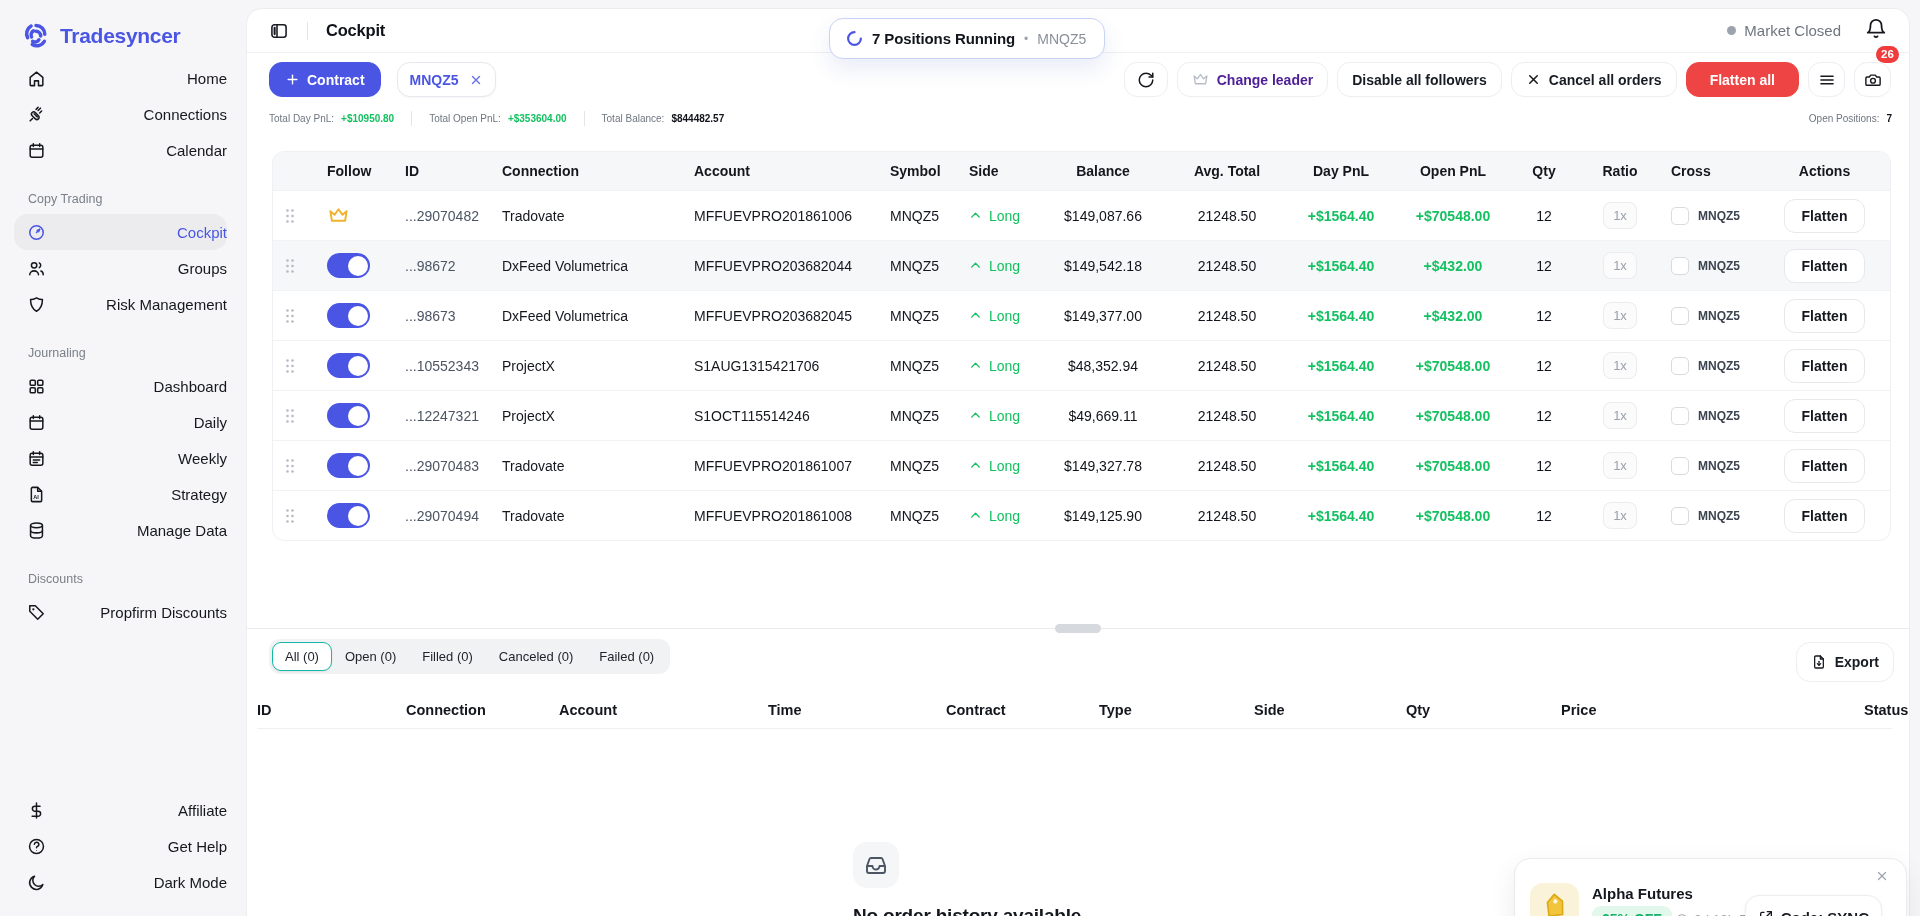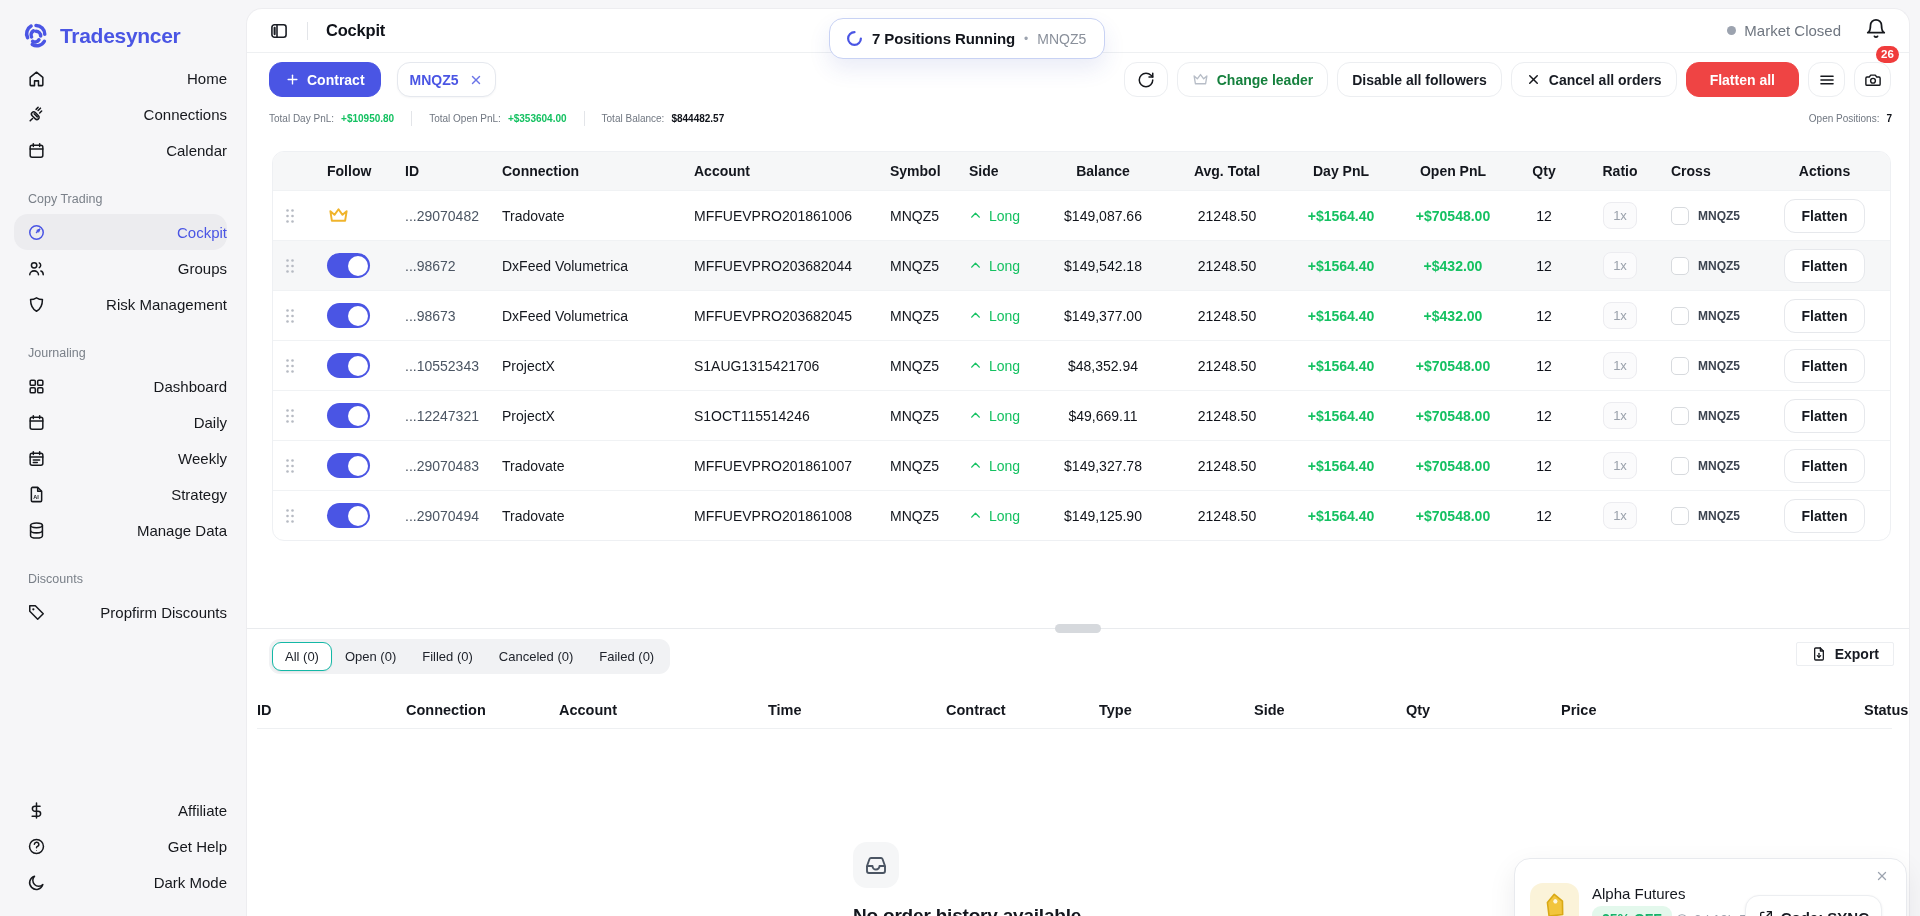--- a/index.html
+++ b/index.html
@@ -43,21 +43,21 @@
 
   
   .toolbar { position:absolute; left:22px; right:18px; top:53px; height:35px; display:flex; align-items:center; }
   .btn { display:inline-flex; align-items:center; justify-content:center; gap:8px; height:35px; border-radius:13px; background:#fff; border:1px solid #eceef1; font-size:14px; font-weight:600; color:#171b23; cursor:pointer; padding:0 14px; font-family:inherit; }
   .btn-primary { background:#4a55e4; border-color:#4a55e4; color:#fff; padding:0 15px; gap:7px; }
   .chip { display:inline-flex; align-items:center; gap:10px; height:35px; border:1px solid #e5e8ee; border-radius:13px; padding:0 12px; margin-left:16px; color:#4a55e4; font-weight:700; font-size:14px; background:#fff; box-shadow:0 1px 2px rgba(16,24,40,.04); cursor:pointer; }
   .chip .ic { color:#6b74e8; }
   .toolbar-right { margin-left:auto; display:flex; align-items:center; gap:9px; }
   .btn-icon { width:44px; padding:0; }
   .btn-icon-sm { width:37px; padding:0; }
-  .btn-disabled { color:#15803d; }
+  .btn-disabled { color:#4c1d95; }
   .btn-disabled .ic { color:#b7bdc7; }
   .btn-danger { background:#ef4444; border-color:#ef4444; color:#fff; padding:0 23px; }
 
   
   .stats { position:absolute; left:22px; right:17px; top:102px; display:flex; align-items:center; font-size:10px; color:#6f7680; }
   .stats .grp { display:flex; align-items:center; gap:7px; }
   .stats .vdiv { width:1px; height:15px; background:#e3e5e9; margin:0 17px; }
   .v-green { color:#14c161; font-weight:600; }
   .v-dark { color:#0f1219; font-weight:700; }
   .stats-right { margin-left:auto; display:flex; gap:7px; align-items:center; }
@@ -87,36 +87,36 @@
   .crown-lead { color:#f0b42c; }
 
   
   .split { position:absolute; left:0; right:0; top:619px; height:1px; background:#e9ebee; }
   .split-handle { position:absolute; left:calc(50% - 23px); top:615px; width:46px; height:9px; border-radius:5px; background:#d6d9dd; cursor:row-resize; }
 
   
   .tabsbar { position:absolute; left:22px; top:630px; display:flex; background:#f1f2f4; border-radius:11px; padding:3px; }
   .tab { padding:7px 13px; font-size:13px; color:#20242c; border-radius:9px; cursor:pointer; white-space:nowrap; }
   .tab.active { background:#fff; border:1px solid #14b8a6; box-shadow:0 1px 2px rgba(16,24,40,.07); padding:6px 12px; }
-  .export-btn { position:absolute; right:15px; top:633px; height:24px; border-radius:2px; }
+  .export-btn { position:absolute; right:15px; top:633px; height:40px; border-radius:14px; }
 
   
   .ohead { position:absolute; left:10px; right:17px; top:682px; height:38px; display:grid; grid-template-columns:149px 153px 209px 178px 153px 155px 152px 155px 286px 1fr; align-items:center; font-size:14.5px; font-weight:600; color:#14171e; border-bottom:1px solid #eef0f2; }
   .ohead .last { text-align:left;margin-left:17px; }
 
   
   .empty { position:absolute; left:606px; top:833px; display:flex; flex-direction:column; }
   .empty-tile { width:46px; height:46px; border-radius:14px; background:#f5f6f7; display:flex; align-items:center; justify-content:center; color:#4b5563; }
   .empty-text { margin-top:17px; font-size:19px; font-weight:700; color:#14171e; letter-spacing:-0.2px; }
 
   
   .promo { position:absolute; left:1267px; top:849px; width:393px; height:110px; background:#fff; border:1px solid #e8eaee; border-radius:16px; box-shadow:0 10px 28px rgba(16,24,40,.08); }
   .promo-close { position:absolute; right:17px; top:10px; color:#9ca3af; cursor:pointer; }
   .promo-tile { position:absolute; left:15px; top:24px; width:49px; height:49px; border-radius:13px; background:#fbf3d9; display:flex; align-items:center; justify-content:center; }
-  .promo-title { position:absolute; left:77px; top:26px; font-size:15px; font-weight:400; color:#14171e; }
+  .promo-title { position:absolute; left:77px; top:26px; font-size:15px; font-weight:700; color:#14171e; }
   .promo-badge { position:absolute; left:77px; top:47px; background:#e3f8ec; color:#17b26a; font-size:14px; font-weight:700; padding:5px 10px; border-radius:9px; }
   .promo-count { position:absolute; left:160px; top:53px; color:#9ca3af; font-size:13.5px; display:flex; align-items:center; gap:5px; }
   .promo-code { position:absolute; right:24px; top:36px; height:44px; border-radius:14px; font-size:15px; padding:0 12px; gap:7px; box-shadow:0 1px 3px rgba(16,24,40,.07); }
 </style>
 </head>
 <body>
 
 <aside class="sidebar">
   <div class="brand">
     <span class="ic">

